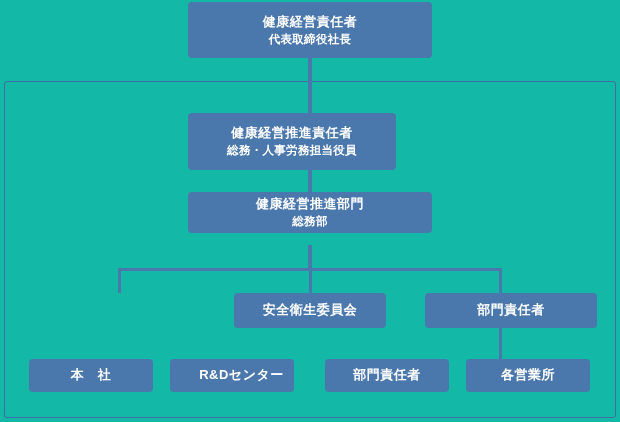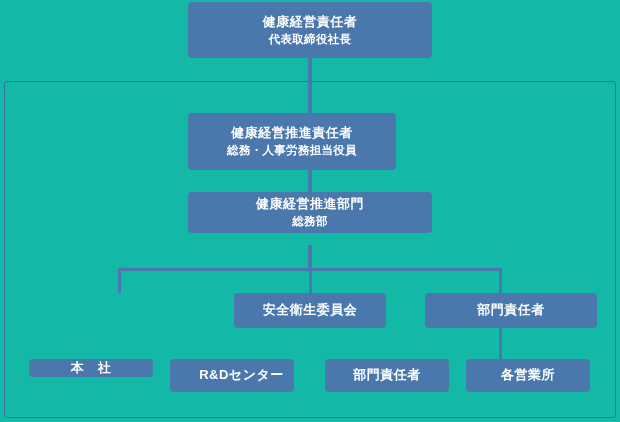--- a/index.html
+++ b/index.html
@@ -94,21 +94,21 @@
 
 
   <div class="node single" style="left:234px; top:293px; width:152px; height:35px;">
     <span class="title">安全衛生委員会</span>
   </div>
 
   <div class="node single" style="left:425px; top:293px; width:172px; height:35px;">
     <span class="title">部門責任者</span>
   </div>
 
-  <div class="node single" style="left:29px; top:359px; width:124px; height:18px;align-items:center;">
+  <div class="node single" style="left:29px; top:359px; width:124px; height:33px;align-items:center;">
     <span class="title">本　社</span>
   </div>
 
   <div class="node single" style="left:170px; top:359px; width:124px; height:33px;padding-left:19px;">
     <span class="title">R&amp;Dセンター</span>
   </div>
 
   <div class="node single" style="left:325px; top:359px; width:124px; height:33px;">
     <span class="title">部門責任者</span>
   </div>

